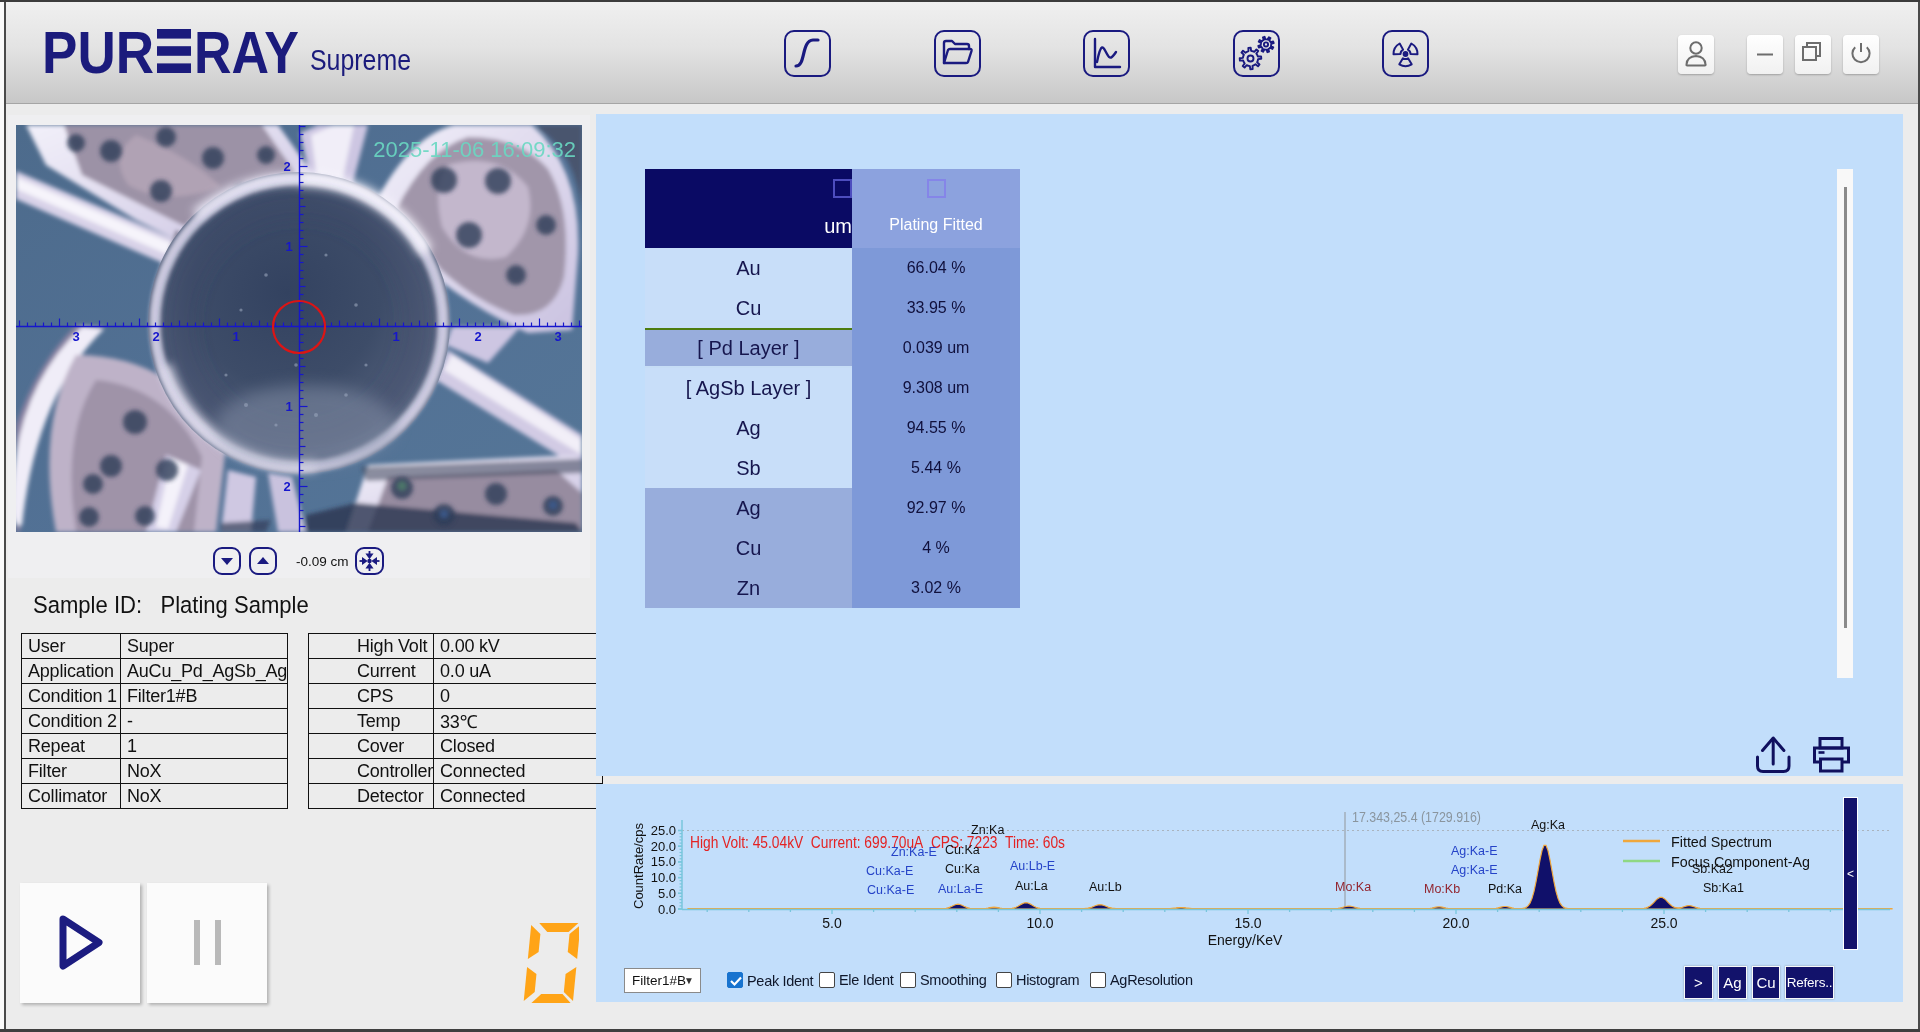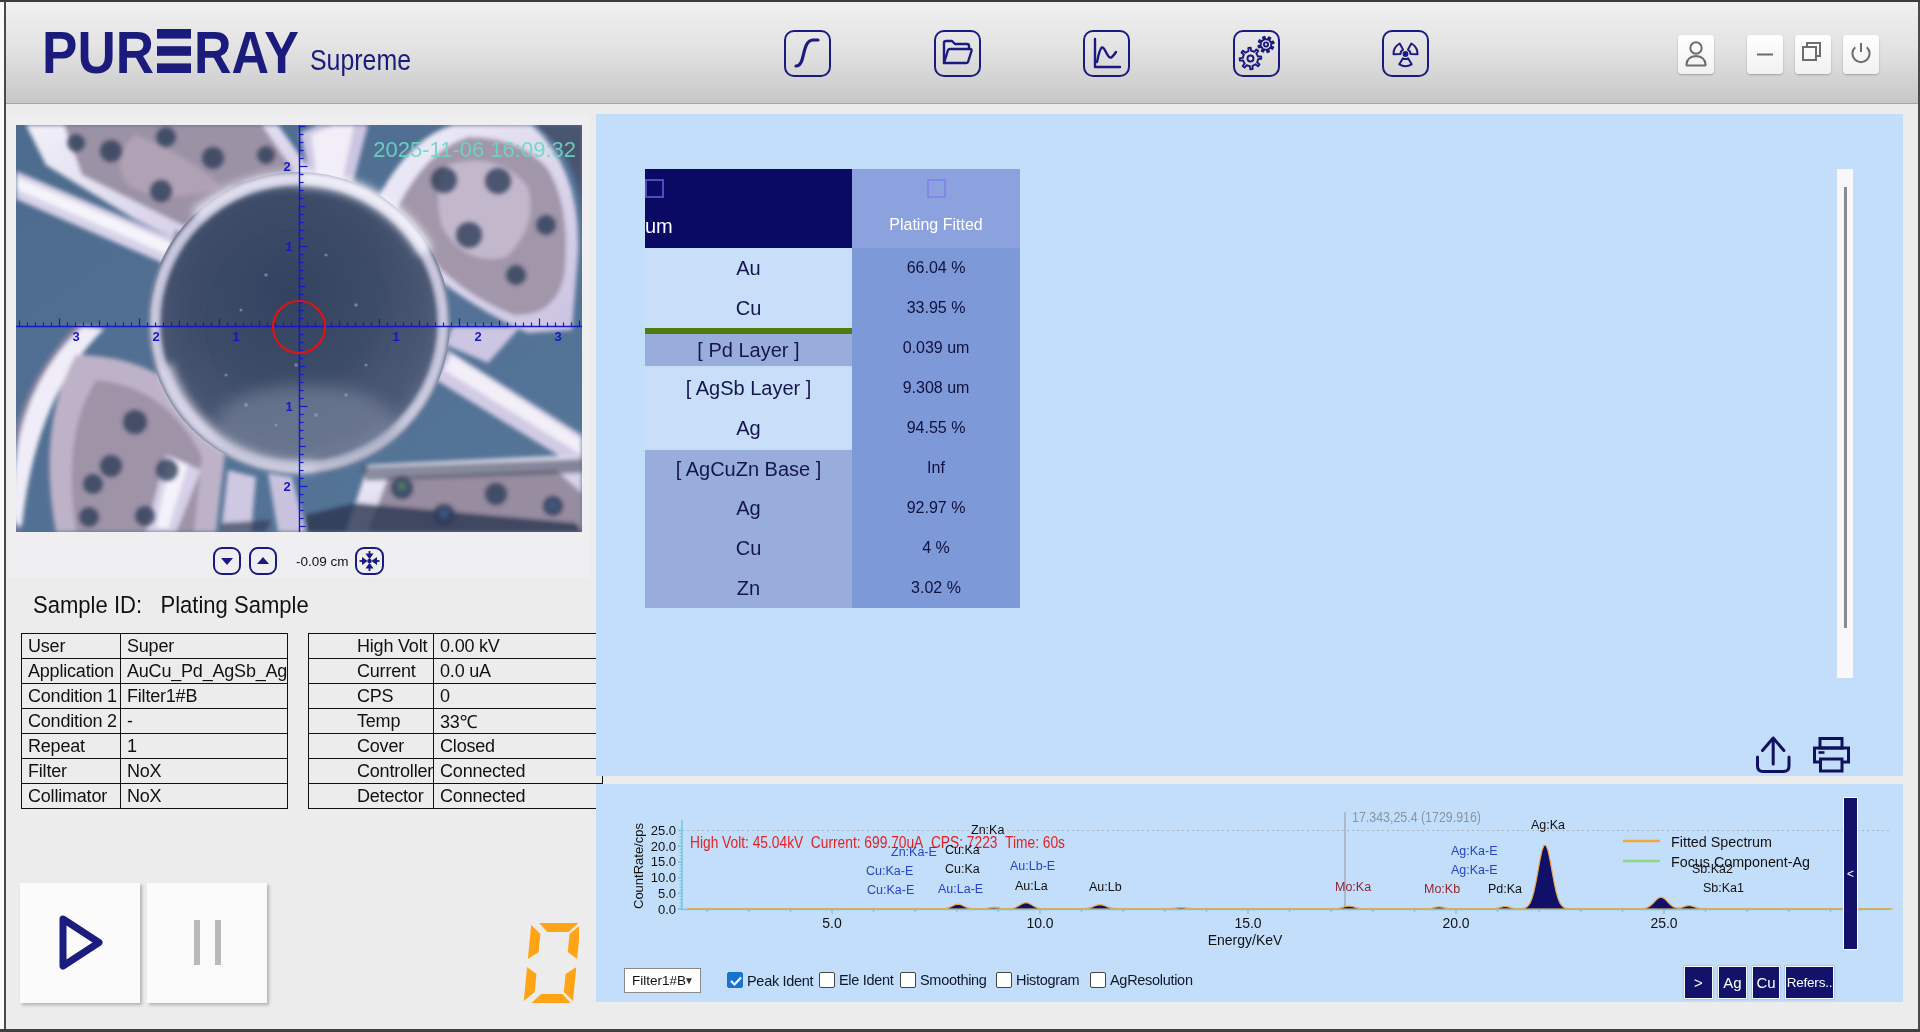--- a/index.html
+++ b/index.html
@@ -36,21 +36,21 @@
   #panel1 { left:596px; top:114px; width:1307px; height:662px; background:#c2defb; }
   #panel2 { left:596px; top:784px; width:1307px; height:218px; background:#c2defb; }
   
   #rtable { left:645px; top:169px; width:375px; height:507px; overflow:hidden; font-size:20px; }
   .rrow { display:flex; }
   .rc1 { width:207px; height:40px; background:#c8def9; color:#16164e; display:flex;
     align-items:center; justify-content:center; }
   .rc2 { width:168px; height:40px; background:#7e99d8; color:#10103c; display:flex;
     align-items:center; justify-content:center; font-size:16px; }
   .sel { background:#98addc; }
-  #rhead1 { width:207px; height:79px; background:#0a0a64; color:#fff; text-align:left; }
+  #rhead1 { width:207px; height:79px; background:#0a0a64; color:#fff; text-align:right; }
   #rhead2 { width:168px; height:79px; background:#8ca2de; color:#fff; text-align:center; font-size:16px; }
   .cb { display:inline-block; width:19px; height:19px; margin-top:10px; }
   #scrolltrack { left:1837px; top:169px; width:16px; height:509px; background:#f8f8f8; }
   #scrollthumb { left:7px; top:18px; width:2.5px; height:441px; background:#8a8a8a; position:absolute; }
   
   #filtersel { left:624px; top:968px; width:77px; height:25px; background:#fff;
     border:1px solid #8a8a8a; font-size:13.5px; color:#111; padding:4px 0 0 7px; }
   .ckrow { top:972px; font-size:14.5px; letter-spacing:-0.3px; color:#0f172a; white-space:nowrap; }
   .ckbox { width:16px; height:16px; border:1.6px solid #444; border-radius:2px; background:#fff;
     display:inline-block; vertical-align:-3px; margin-right:4px; }
@@ -518,34 +518,34 @@
   </div>
   <div class="rrow">
       <div class="rc1">Au</div>
       <div class="rc2">66.04 %</div>
     </div>
   <div class="rrow">
       <div class="rc1">Cu</div>
       <div class="rc2">33.95 %</div>
     </div>
   <div class="rrow">
-      <div class="rc1 sel" style="height:40px; border-top:6px solid #4d7c0f; border-bottom:2px solid #c6ddf6">[ Pd Layer ]</div>
+      <div class="rc1 sel" style="height:40px; border-top:2px solid #4d7c0f; border-bottom:2px solid #c6ddf6">[ Pd Layer ]</div>
       <div class="rc2">0.039 um</div>
     </div>
   <div class="rrow">
       <div class="rc1">[ AgSb Layer ]</div>
       <div class="rc2">9.308 um</div>
     </div>
   <div class="rrow">
       <div class="rc1">Ag</div>
       <div class="rc2">94.55 %</div>
     </div>
   <div class="rrow">
-      <div class="rc1 sel" style="border-top:2px solid #c6ddf6">[ AgCuZn Base ]</div>
-      <div class="rc2">Inf</div>
+      <div class="rc1">Sb</div>
+      <div class="rc2">5.44 %</div>
     </div>
   <div class="rrow">
       <div class="rc1 sel">Ag</div>
       <div class="rc2">92.97 %</div>
     </div>
   <div class="rrow">
       <div class="rc1 sel">Cu</div>
       <div class="rc2">4 %</div>
     </div>
   <div class="rrow">

